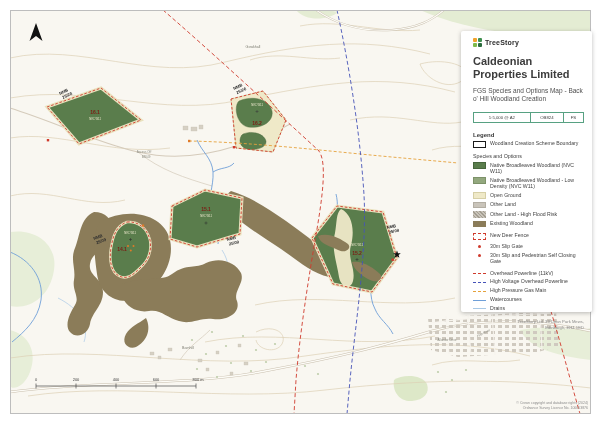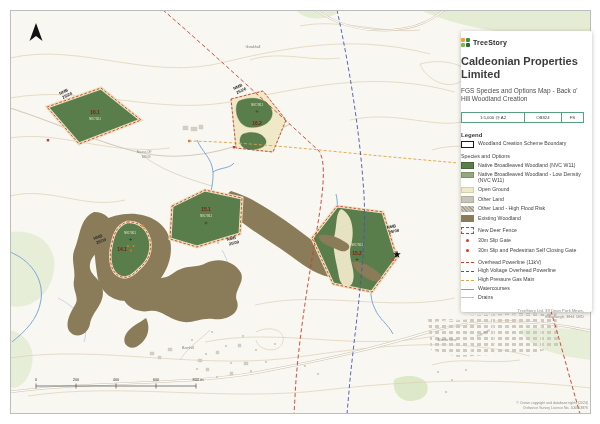--- a/index.html
+++ b/index.html
@@ -11,21 +11,21 @@
   .cid{font-size:5px;font-weight:bold;fill:#7a2016;text-anchor:middle;}
   .csub{font-size:2.7px;fill:#f2ecd2;text-anchor:middle;}
   .place{font-size:3.6px;fill:#7d7d72;text-anchor:middle;}
   .street{font-size:3px;fill:#8b8b80;text-anchor:middle;}
   .sc{font-size:4px;fill:#3f3f3f;text-anchor:middle;}
   .attr{font-size:3.5px;fill:#8c8c8c;}
 
   
   .panel{position:absolute;left:461px;top:31px;width:131px;height:281px;background:#fff;
          border-radius:2px;box-shadow:0 1px 4px rgba(60,60,60,.35);
-         padding:7px 8px 5px 0;box-sizing:border-box;z-index:5;}
+         padding:7px 8px 5px 12px;box-sizing:border-box;z-index:5;}
   .logo-row{display:flex;align-items:center;gap:3px;}
   .logo-mark{width:9px;height:9px;display:grid;grid-template-columns:1fr 1fr;grid-template-rows:1fr 1fr;gap:1px;}
   .logo-mark i{display:block;border-radius:1px;}
   .logo-mark .qa{background:#f0a22b;} .logo-mark .qb{background:#3f8f4f;}
   .logo-mark .qc{background:#7fba4c;} .logo-mark .qd{background:#2a6b3c;}
   .logo-text{font-size:7px;font-weight:bold;color:#2d2d2d;letter-spacing:.2px;}
   .client{font-size:11px;line-height:1.18;font-weight:700;color:#3c3c3c;margin:8px 0 0;}
   .subtitle{font-size:6.5px;line-height:1.3;color:#4e4e4e;margin:6px 0 0;}
   .info-row{display:flex;margin-top:8px;}
   .info-box{border:1px solid #57a182;border-left-width:0;height:11px;display:flex;align-items:center;

